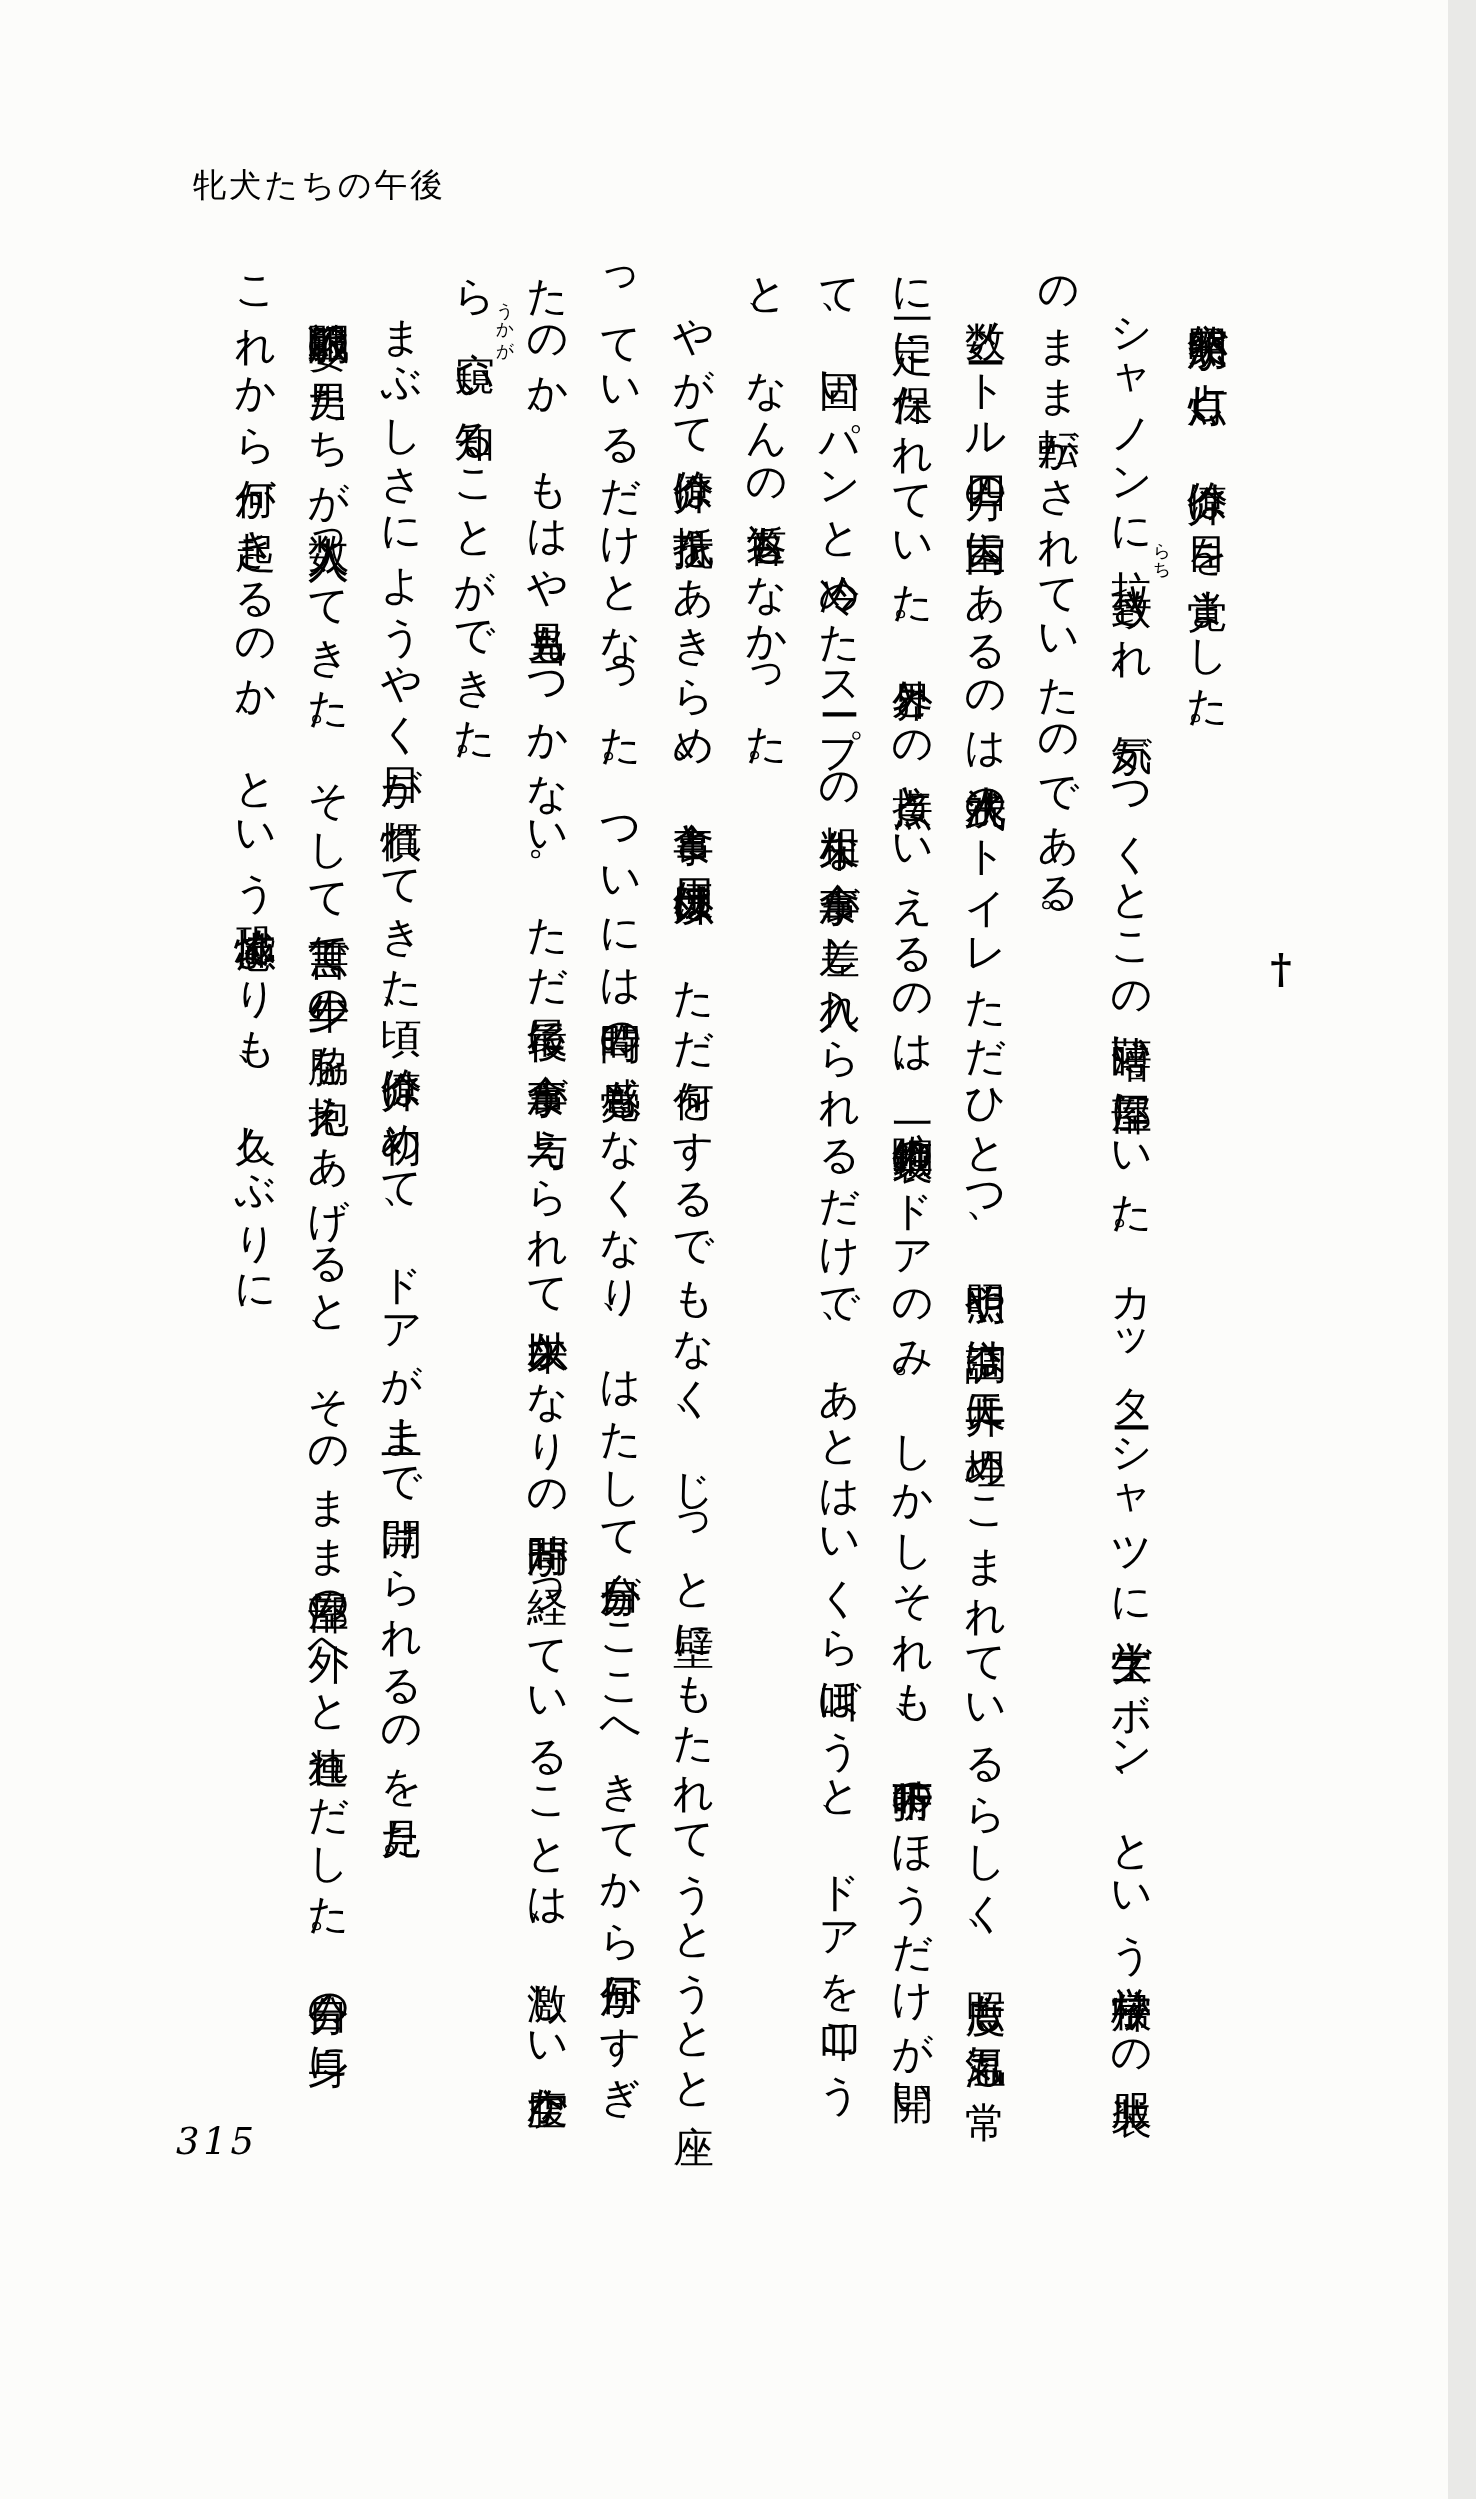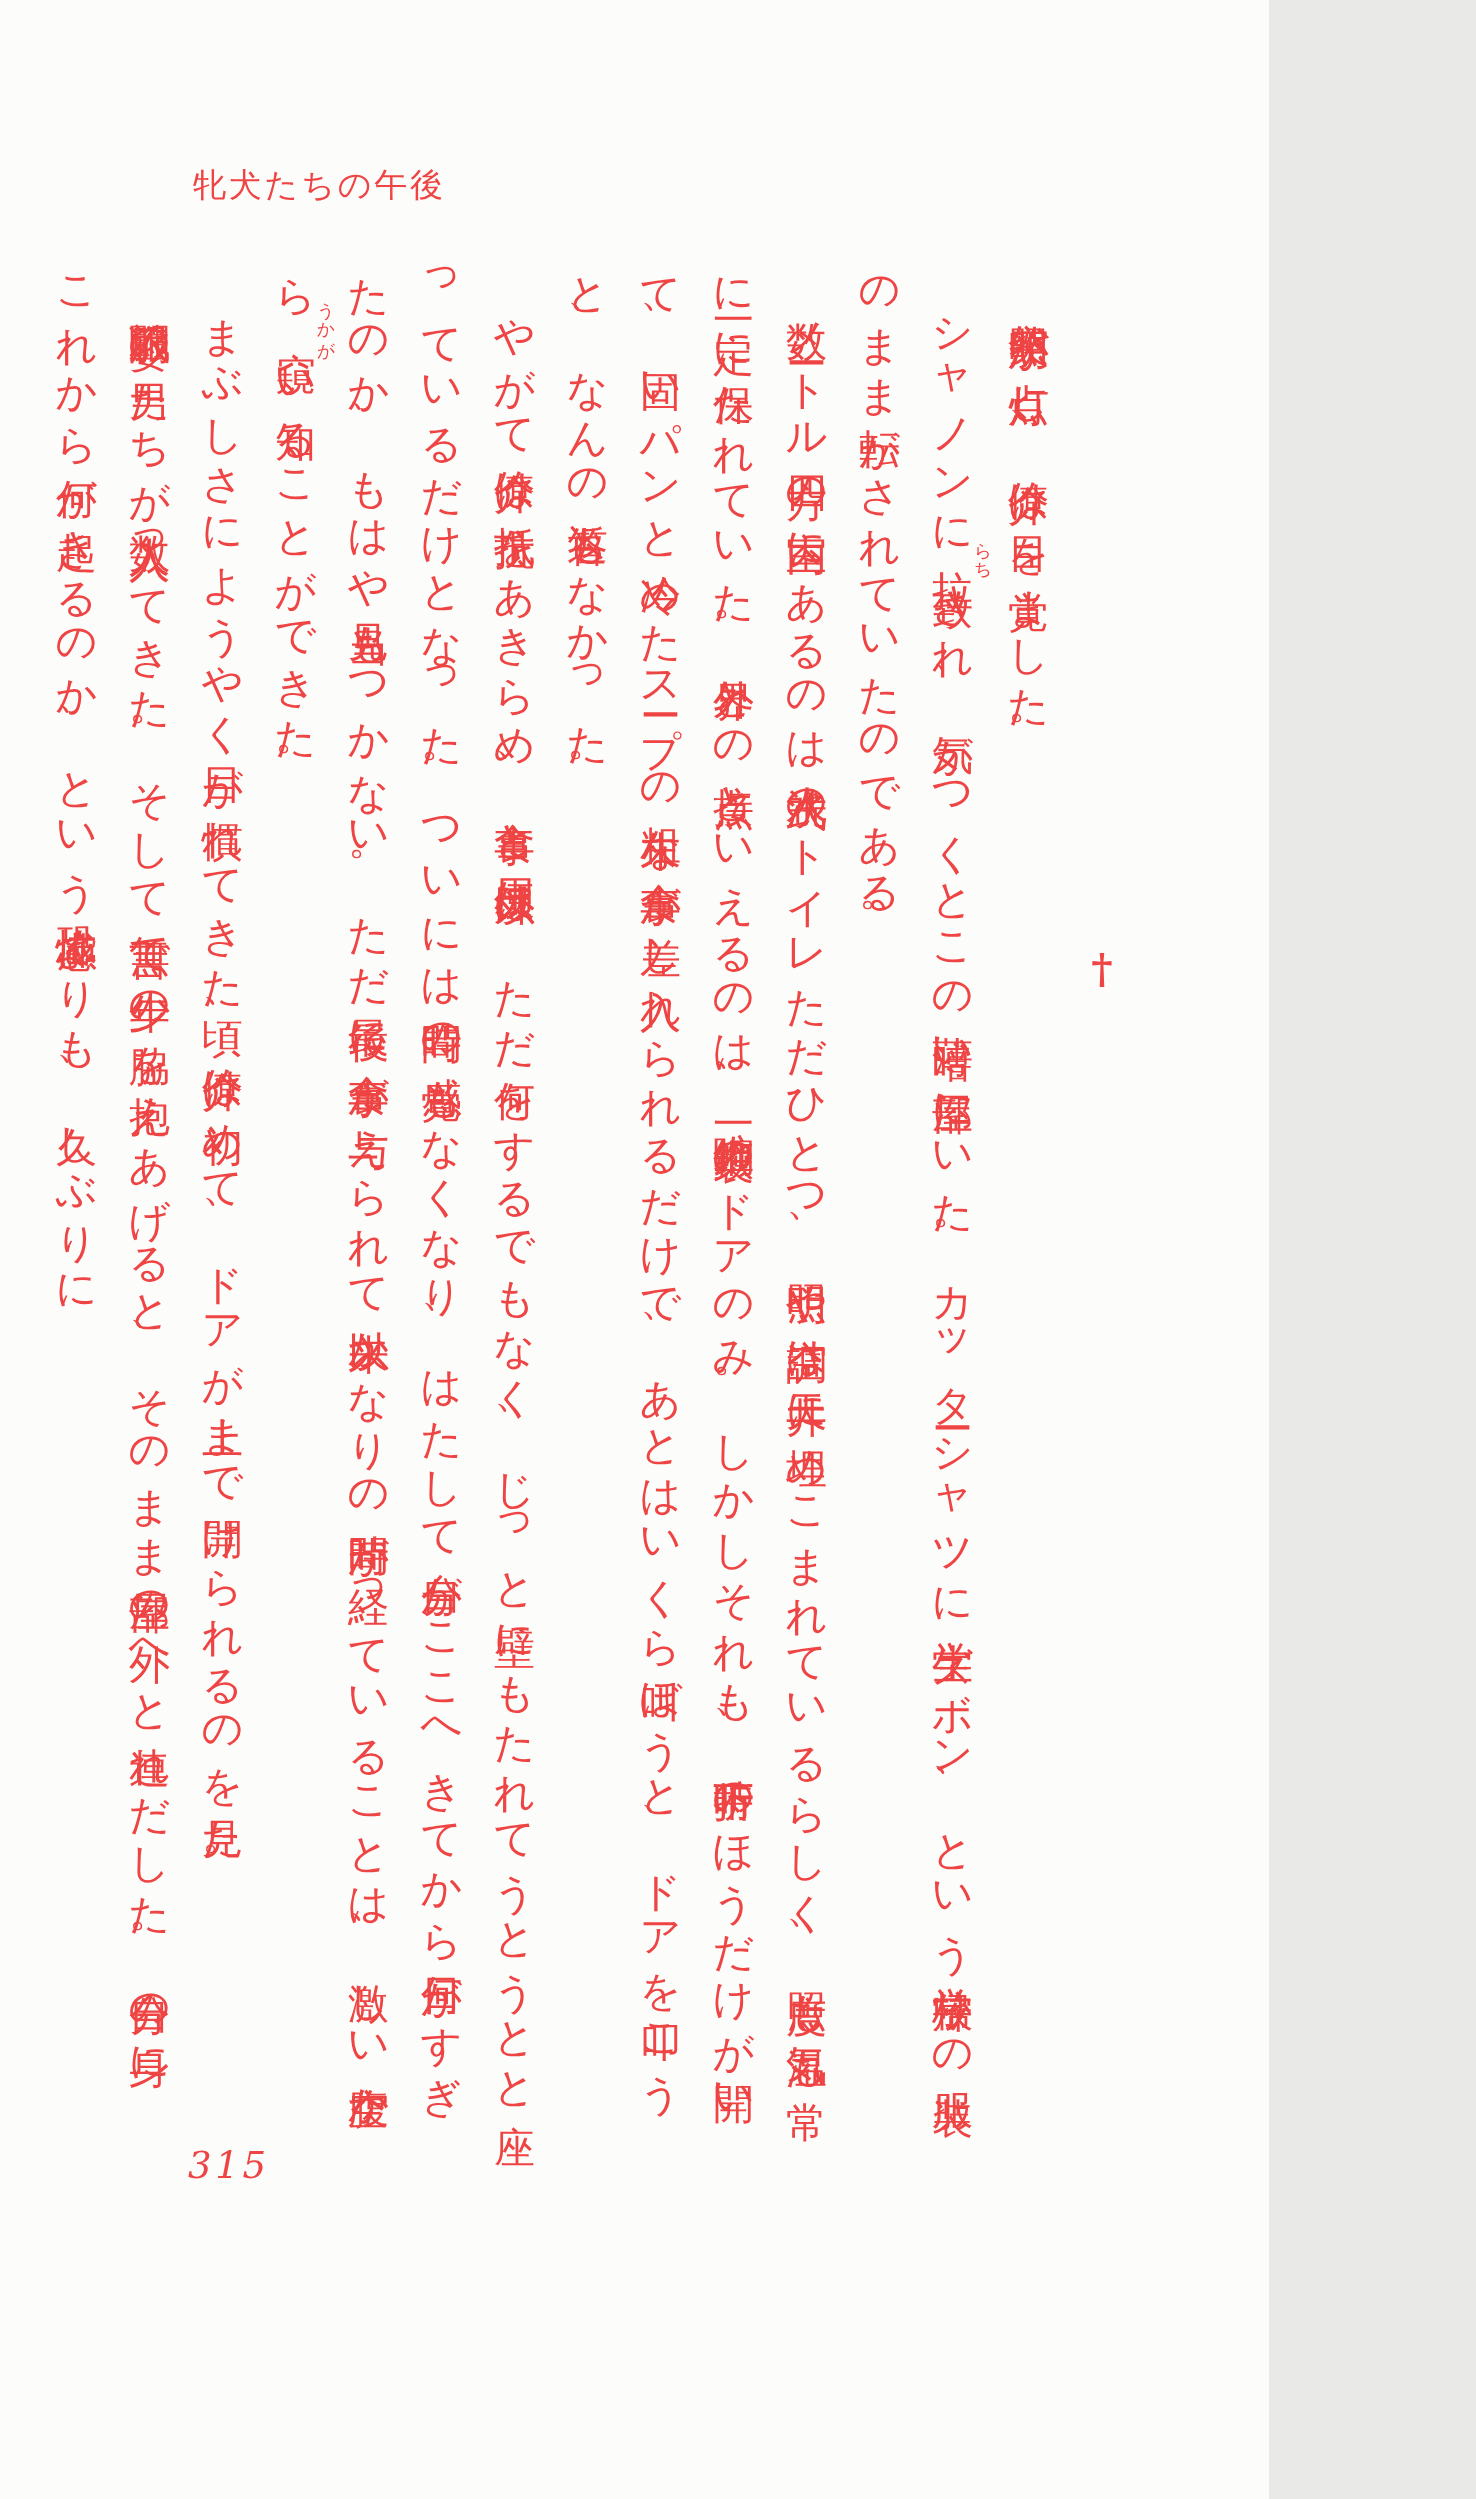--- a/index.html
+++ b/index.html
@@ -8,24 +8,24 @@
   }
   body {
     width: 1477px;
     height: 2500px;
     overflow: hidden;
     background: #e9e9e7;
     font-family: "DejaVu Serif", "Liberation Serif", serif;
   }
   .page {
     position: relative;
-    width: 1269px;
+    width: 1448px;
     height: 2500px;
     background: #fcfcfa;
-    color: #ef4444;
+    color: #000000;
   }
   .running-head {
     position: absolute;
     left: 193px;
     top: 163px;
     font-size: 33px;
     letter-spacing: 2.8px;
     white-space: nowrap;
     font-weight: 500;
   }
@@ -56,26 +56,25 @@
   ruby {
     ruby-position: over; 
   }
   rt {
     font-size: 17.6px;
     letter-spacing: 0;
     font-weight: normal;
   }
   .page-number {
     position: absolute;
-    left: 188px;
+    left: 176px;
     top: 2120px;
     font-size: 37px;
     font-style: italic;
     letter-spacing: 3.7px;
-    margin-top: 24px;
   }
 </style>
 </head>
 <body>
 
 <div class="page">
   <div class="running-head">牝犬たちの午後</div>
 
   <div class="text-block">
       <p class="scene-break">†</p>

